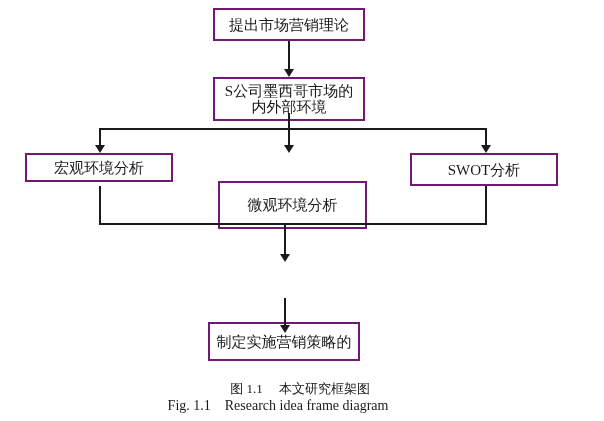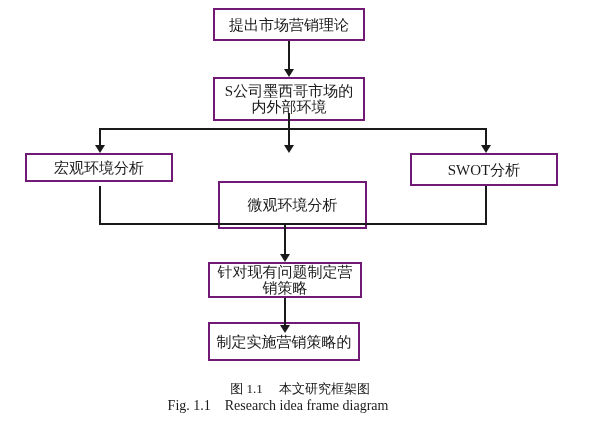--- a/index.html
+++ b/index.html
@@ -94,24 +94,20 @@
   </div>
 
   <div class="node" id="node-micro">
     <span class="line">微观环境分析</span>
   </div>
 
   <div class="node" id="node-swot">
     <span class="line">SWOT分析</span>
   </div>
 
-  <div class="node" id="node-strategy">
-    <span class="line">针对现有问题制定营</span>
-    <span class="line">销策略</span>
-  </div>
 
   <div class="node" id="node-safeguard">
     <span class="line">制定实施营销策略的</span>
   </div>
 
   <div class="vline" style="left:288px; top:41px; height:28px;"></div>
   <div class="arrow-down" style="left:284px; top:69px;"></div>
 
   <div class="vline" style="left:288px; top:113px; height:32px;"></div>
   <div class="hline" style="left:99px; top:128px; width:388px;"></div>

